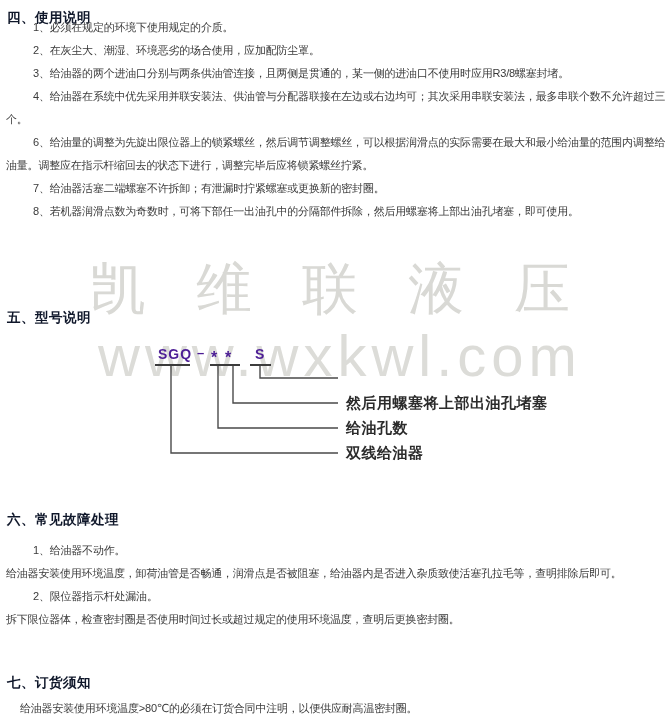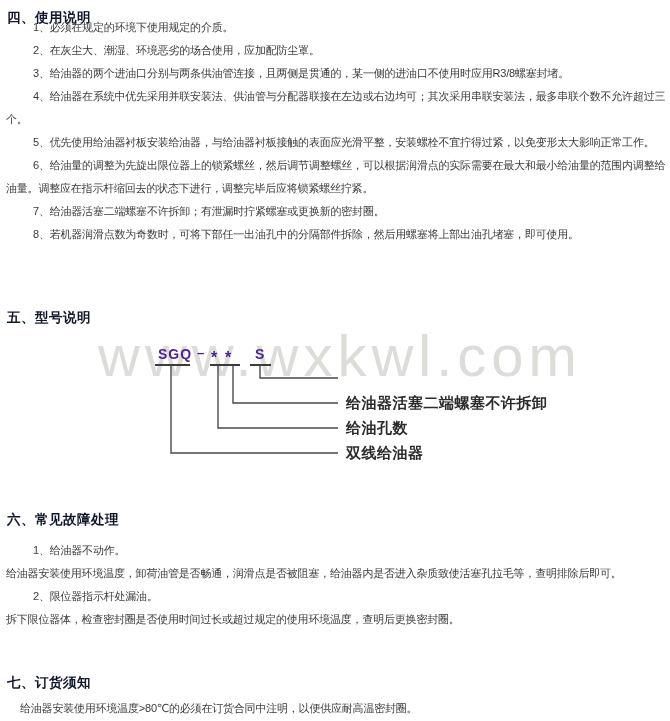--- a/index.html
+++ b/index.html
@@ -50,30 +50,30 @@
   #dlabel-0{top:369px;}
   #dlabel-1{top:394px;}
   #dlabel-2{top:419px;}
   #dlabel-3{top:444px;}
 </style>
 </head>
 <body>
 
 <div class="page">
 
+  <div class="wm wm-brand">凯维联液压</div>
   <div class="wm wm-site">www.wxkwl.com</div>
 
   <div class="hd" id="hd-usage">四、使用说明</div>
   <div class="txt" id="usage-lines">
     <div class="ln ind">1、必须在规定的环境下使用规定的介质。</div>
     <div class="ln ind">2、在灰尘大、潮湿、环境恶劣的场合使用，应加配防尘罩。</div>
     <div class="ln ind">3、给油器的两个进油口分别与两条供油管连接，且两侧是贯通的，某一侧的进油口不使用时应用R3/8螺塞封堵。</div>
     <div class="ln ind">4、给油器在系统中优先采用并联安装法、供油管与分配器联接在左边或右边均可；其次采用串联安装法，最多串联个数不允许超过三</div>
     <div class="ln">个。</div>
-    <div class="ln ind">5、优先使用给油器衬板安装给油器，与给油器衬板接触的表面应光滑平整，安装螺栓不宜拧得过紧，以免变形太大影响正常工作。</div>
     <div class="ln ind">6、给油量的调整为先旋出限位器上的锁紧螺丝，然后调节调整螺丝，可以根据润滑点的实际需要在最大和最小给油量的范围内调整给</div>
     <div class="ln">油量。调整应在指示杆缩回去的状态下进行，调整完毕后应将锁紧螺丝拧紧。</div>
     <div class="ln ind">7、给油器活塞二端螺塞不许拆卸；有泄漏时拧紧螺塞或更换新的密封圈。</div>
     <div class="ln ind">8、若机器润滑点数为奇数时，可将下部任一出油孔中的分隔部件拆除，然后用螺塞将上部出油孔堵塞，即可使用。</div>
   </div>
 
   <div class="hd" id="hd-model">五、型号说明</div>
 
   <span class="code-part" id="code-prefix">SGQ</span>
   <span class="code-part" id="code-dash">–</span>
@@ -92,21 +92,21 @@
       <polyline points="120,5 120,18 198,18"></polyline>
 
       <polyline points="93,5 93,43 198,43"></polyline>
 
       <polyline points="78,5 78,68 198,68"></polyline>
 
       <polyline points="31,5 31,93 198,93"></polyline>
     </g>
   </svg>
 
-  <div class="dlabel" id="dlabel-1">给油器活塞二端螺塞不许拆卸</div>
+  <div class="dlabel" id="dlabel-1">然后用螺塞将上部出油孔堵塞</div>
   <div class="dlabel" id="dlabel-2">给油孔数</div>
   <div class="dlabel" id="dlabel-3">双线给油器</div>
 
   <div class="hd" id="hd-faults">六、常见故障处理</div>
   <div class="txt" id="fault-lines">
     <div class="ln ind">1、给油器不动作。</div>
     <div class="ln">给油器安装使用环境温度，卸荷油管是否畅通，润滑点是否被阻塞，给油器内是否进入杂质致使活塞孔拉毛等，查明排除后即可。</div>
     <div class="ln ind">2、限位器指示杆处漏油。</div>
     <div class="ln">拆下限位器体，检查密封圈是否使用时间过长或超过规定的使用环境温度，查明后更换密封圈。</div>
   </div>

